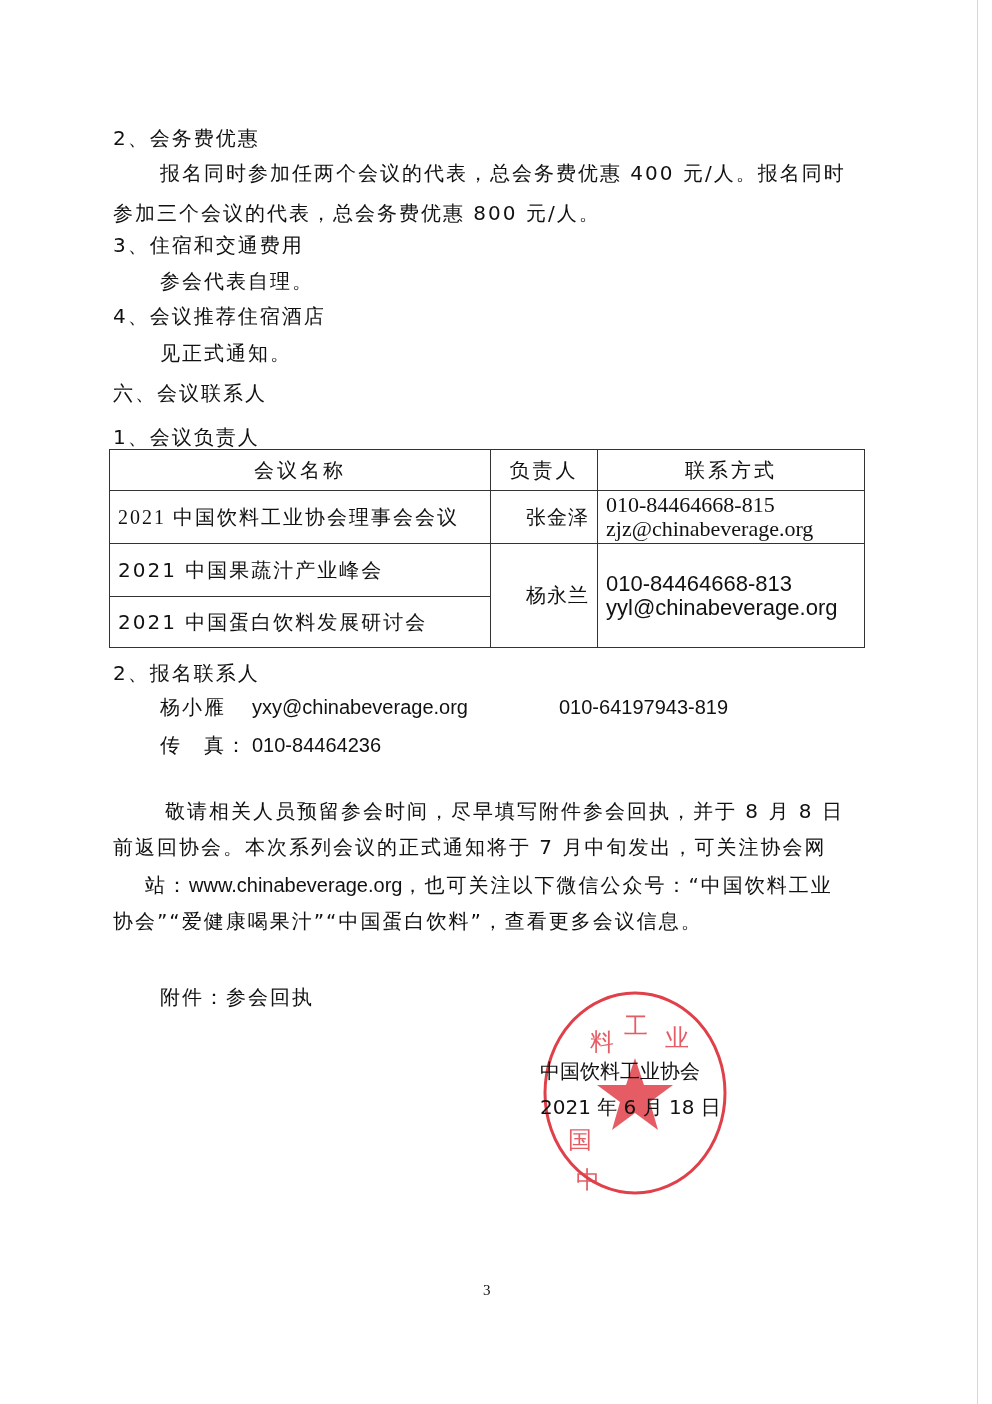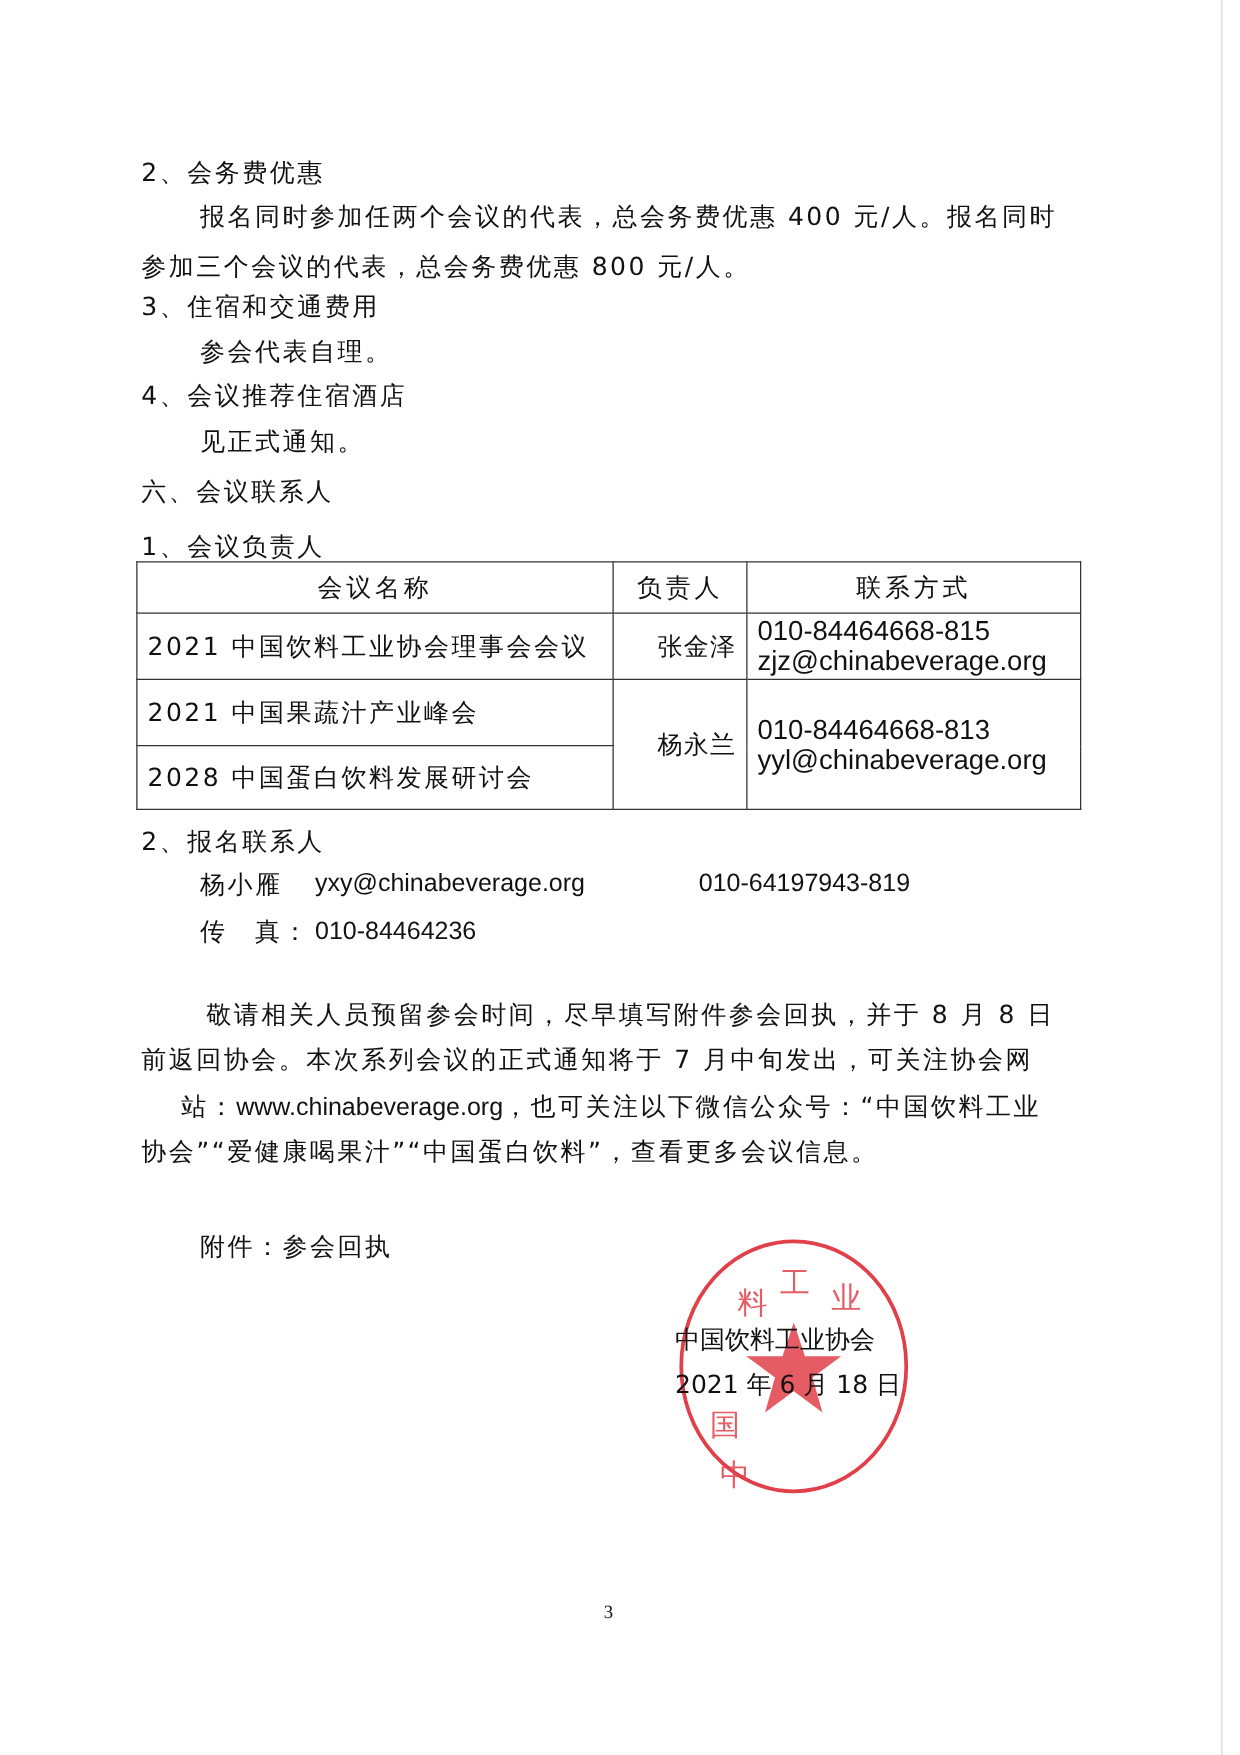--- a/index.html
+++ b/index.html
@@ -4,21 +4,21 @@
 <style>
   html, body { margin: 0; padding: 0; background: #ffffff; }
   body { width: 992px; height: 1404px; position: relative; overflow: hidden;
          font-family: "DejaVu Sans", "Liberation Sans", sans-serif; color: #111; }
   .edge-line { position: absolute; left: 977px; top: 0; width: 1px; height: 1404px; background: #d4d6da; }
   .line { position: absolute; font-size: 20px; line-height: 26px; white-space: nowrap; letter-spacing: 2px; }
   .lat { font-family: "Liberation Sans", sans-serif; letter-spacing: 0; }
   table.contacts { position: absolute; left: 109px; top: 449px; width: 756px; border-collapse: collapse; font-size: 20px; }
   table.contacts td, table.contacts th { border: 1.5px solid #333; font-weight: normal; padding: 0 8px; }
   table.contacts th { height: 40px; text-align: center; letter-spacing: 3px; }
-  .r1 td { height: 52px; }
+  .r1 td { height: 52px; font-family: Liberation Serif, serif; }
   .r2 td { height: 52px; }
   .r3 td { height: 50px; }
   .c-name { width: 364px; letter-spacing: 2px; }
   .c-person { width: 90px; text-align: right; letter-spacing: 1px; }
   .c-contact { font-family: "Liberation Sans", sans-serif; font-size: 22px; line-height: 24px; margin-top: 20px; }
   .stamp { position: absolute; left: 540px; top: 988px; width: 190px; height: 210px; }
   .pagenum { position: absolute; left: 483px; top: 1282px; font-family: "Liberation Serif", serif; font-size: 15px; }
 </style>
 </head>
 <body>
@@ -55,21 +55,21 @@
   </tr>
   <tr class="r2">
     <td class="c-name">2021 中国果蔬汁产业峰会</td>
     <td class="c-person" rowspan="2">杨永兰</td>
     <td class="c-contact" rowspan="2">
       <div>010-84464668-813</div>
       <div>yyl@chinabeverage.org</div>
     </td>
   </tr>
   <tr class="r3">
-    <td class="c-name">2028 中国蛋白饮料发展研讨会</td>
+    <td class="c-name">2021 中国蛋白饮料发展研讨会</td>
   </tr>
 </tbody>
   </table>
 
 <div class="line" style="left:113px;top:660px;">2、报名联系人</div>
 <div class="line" style="left:160px;top:694px;">杨小雁</div>
 <div class="line lat" style="left:252px;top:694px;">yxy@chinabeverage.org</div>
 <div class="line lat" style="left:559px;top:694px;">010-64197943-819</div>
 <div class="line" style="left:160px;top:732px;">传　真：</div>
 <div class="line lat" style="left:252px;top:732px;">010-84464236</div>

